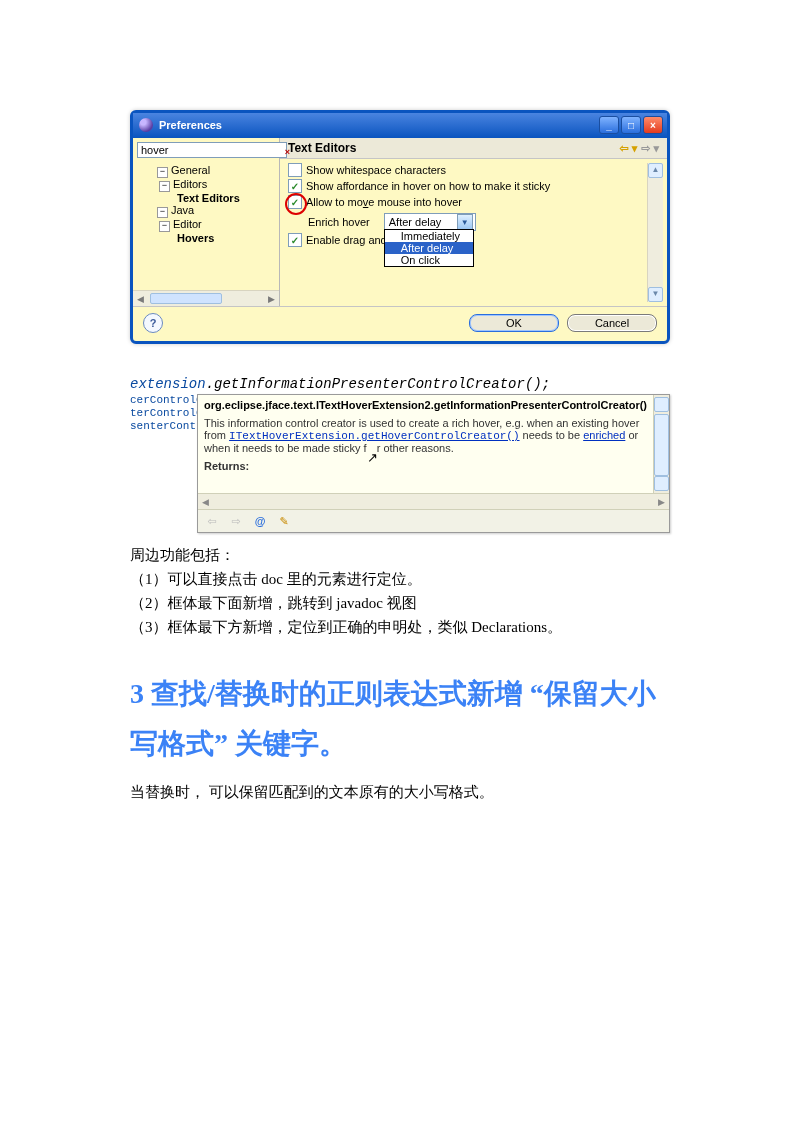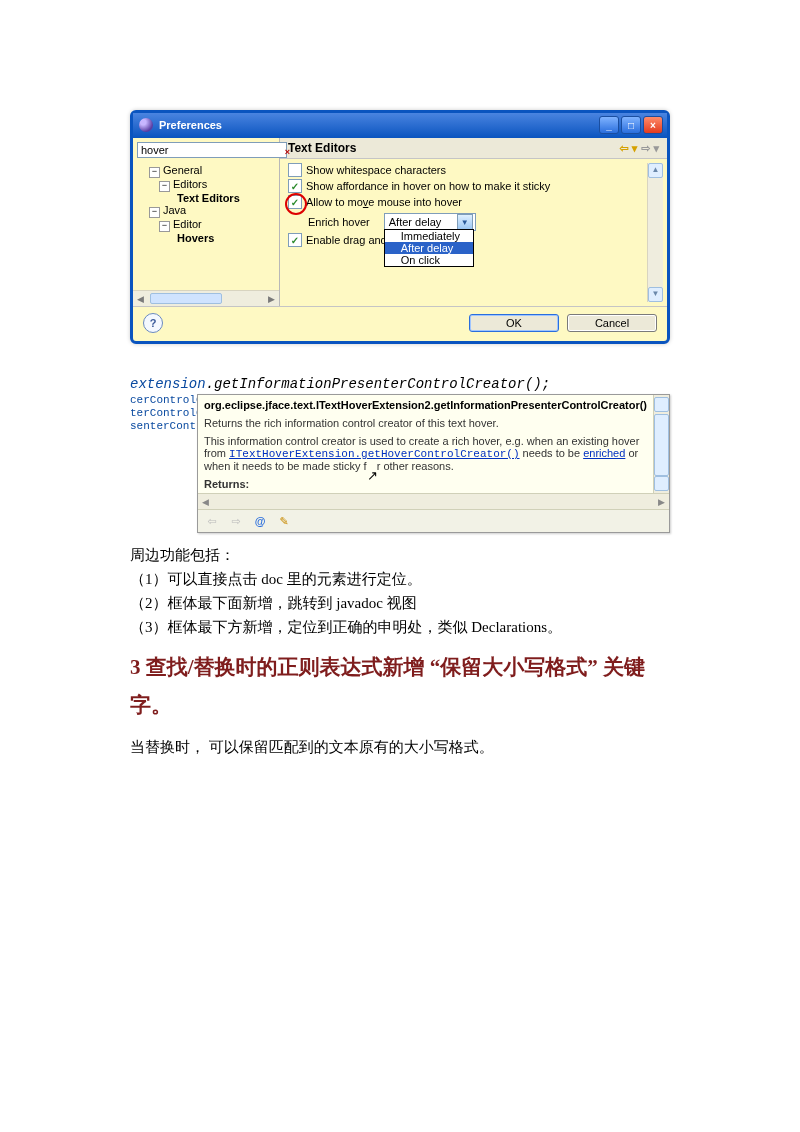--- a/index.html
+++ b/index.html
@@ -101,21 +101,21 @@
     width: 9px; height: 9px;
     border: 1px solid #999;
     text-align: center;
     line-height: 7px;
     font-size: 9px;
     margin-right: 3px;
     color: #000;
     background: #fff;
   }
   .tree .bold { font-weight: bold; }
-  .tree .lv1 { margin-left: 12px; }
+  .tree .lv1 { margin-left: 20px; }
   .tree .lv2 { margin-left: 22px; }
   .tree .lv3 { margin-left: 40px; }
   .left-scroll {
     height: 15px;
     background: #efedde;
     border-top: 1px solid #d8d4c0;
     display: flex; align-items: center;
   }
   .left-scroll .arrow { width: 15px; text-align: center; color: #7a7a7a; font-size: 9px;}
   .left-scroll .thumb { height: 9px; flex: 0 0 70px; background: #cfe3ff; border: 1px solid #9fbfe0; border-radius: 2px; margin: 0 2px;}
@@ -221,21 +221,21 @@
     background: #f4f8ff;
     cursor: pointer;
   }
   .dialog-footer .spacer { flex: 1; }
   .btn {
     min-width: 68px;
     padding: 2px 10px;
     margin-left: 8px;
     background: #ece9d8;
     border: 1px solid #7a7a7a;
-    border-radius: 3px;
+    border-radius: 8px;
     box-shadow: inset 0 0 0 1px #fff;
     text-align: center;
     cursor: pointer;
   }
   .btn.ok { border: 1px solid #2a6edd; box-shadow: inset 0 0 0 1px #9fc5ff; }
 
   
   .code-line {
     font-family: "Courier New", monospace;
     font-size: 14px;
@@ -316,24 +316,24 @@
   
   .doc-text {
     font-family: "SimSun","Songti SC",serif;
     font-size: 15px;
     color: #000;
     margin-top: 10px;
     line-height: 1.6;
   }
   .doc-heading {
     font-family: "SimSun","Songti SC",serif;
-    font-size: 21px;
+    font-size: 28px;
     font-weight: bold;
-    color: #7f1d1d;
-    margin: 10px 0 2px 0;
+    color: #3b82f6;
+    margin: 30px 0 2px 0;
     line-height: 1.8;
   }
 </style>
 </head>
 <body>
 
 <div class="page">
 
   <div class="win-dialog">
     <div class="titlebar">
@@ -434,21 +434,20 @@
   <div class="hover-panel">
     <div class="hover-left-code">
       <div>cerControlC</div>
       <div>terControlC</div>
       <div>senterContr</div>
     </div>
     <div class="javadoc-box">
       <div class="javadoc-content">
         <div class="javadoc-text">
           <div class="qname">org.eclipse.jface.text.ITextHoverExtension2.getInformationPresenterControlCreator()</div>
-          <p>Returns the rich information control creator of this text hover.</p>
           <p>
             <span>This information control creator is used to create a rich hover, e.g. when an existing hover from </span><a class="">ITextHoverExtension.getHoverControlCreator()</a><span> needs to be </span><a class="plain">enriched</a><span> or when it needs to be made sticky f</span><span class="mouse-cursor"></span><span>r other reasons.</span>
           </p>
           <div style="font-weight:bold">Returns:</div>
         </div>
         <div class="javadoc-vscroll">
           <span class="thumb" style="height:13px;margin-top:2px"></span>
           <span class="thumb" style="height:60px;margin-top:2px"></span>
           <span style="flex:1"></span>
           <span class="thumb" style="height:13px;margin-bottom:2px"></span>

